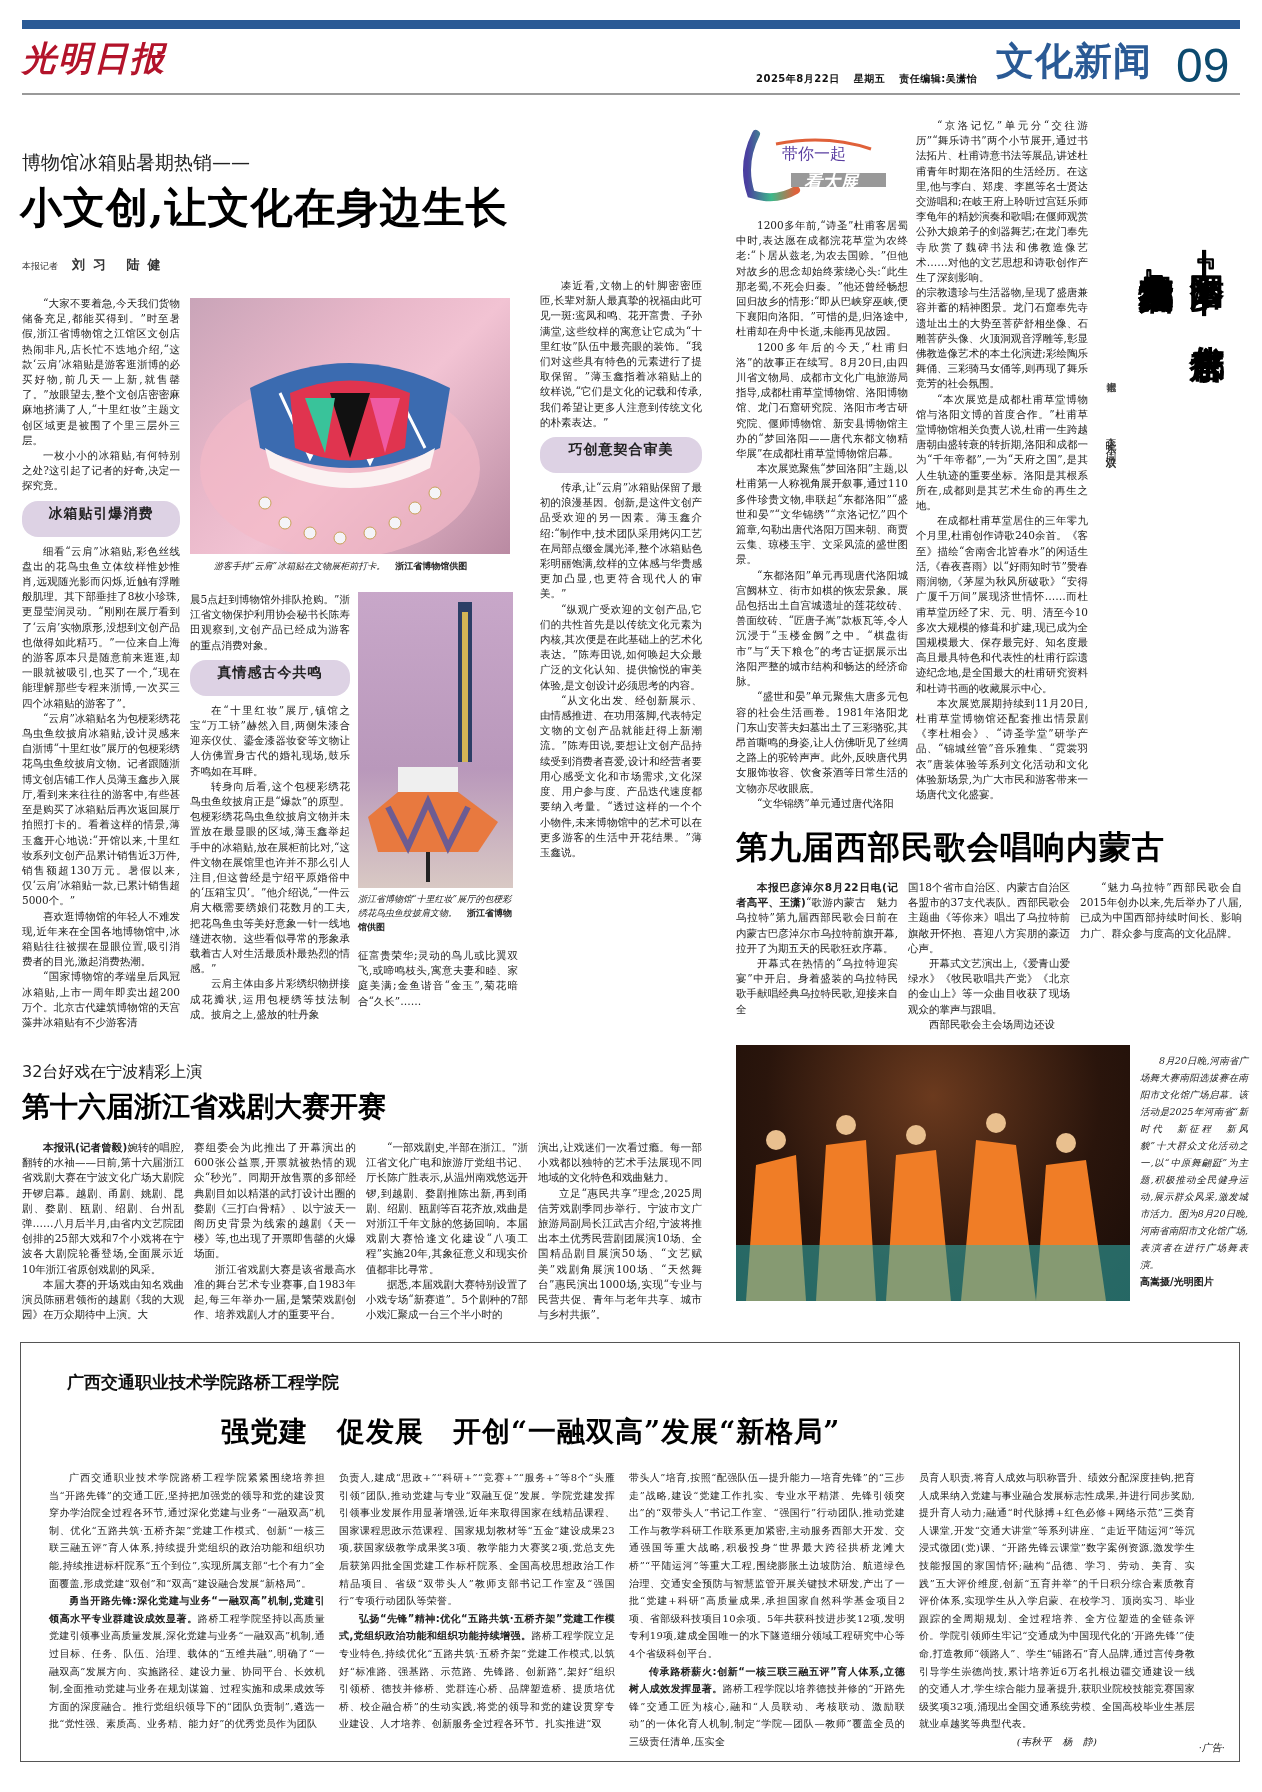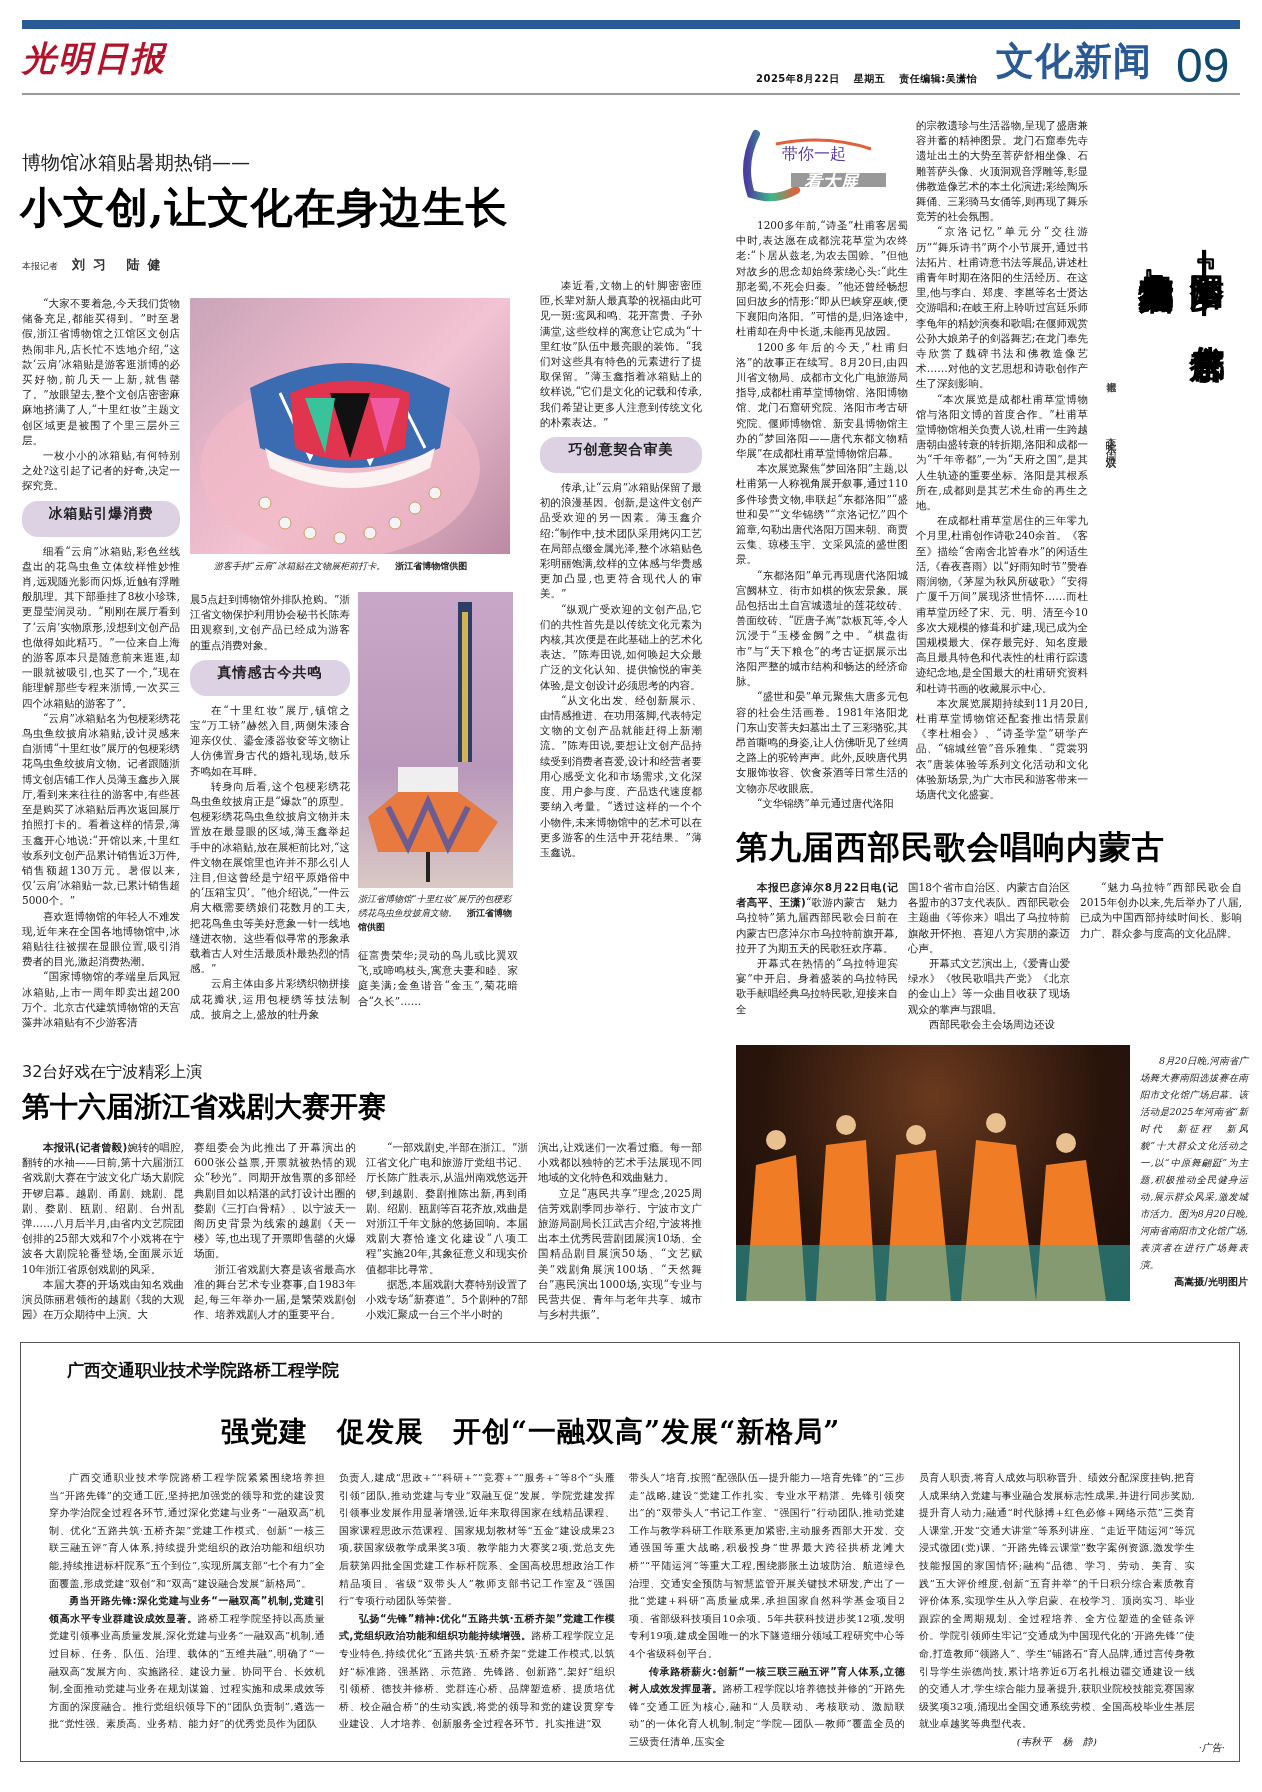--- a/index.html
+++ b/index.html
@@ -137,22 +137,22 @@
 
 <div class="abs body-col" style="left:736px;top:218px;width:172px">
   <p>1200多年前,“诗圣”杜甫客居蜀中时,表达愿在成都浣花草堂为农终老:“卜居从兹老,为农去国赊。”但他对故乡的思念却始终萦绕心头:“此生那老蜀,不死会归秦。”他还曾经畅想回归故乡的情形:“即从巴峡穿巫峡,便下襄阳向洛阳。”可惜的是,归洛途中,杜甫却在舟中长逝,未能再见故园。</p>
   <p>1200多年后的今天,“杜甫归洛”的故事正在续写。8月20日,由四川省文物局、成都市文化广电旅游局指导,成都杜甫草堂博物馆、洛阳博物馆、龙门石窟研究院、洛阳市考古研究院、偃师博物馆、新安县博物馆主办的“梦回洛阳——唐代东都文物精华展”在成都杜甫草堂博物馆启幕。</p>
   <p>本次展览聚焦“梦回洛阳”主题,以杜甫第一人称视角展开叙事,通过110多件珍贵文物,串联起“东都洛阳”“盛世和晏”“文华锦绣”“京洛记忆”四个篇章,勾勒出唐代洛阳万国来朝、商贾云集、琼楼玉宇、文采风流的盛世图景。</p>
   <p>“东都洛阳”单元再现唐代洛阳城宫阙林立、街市如棋的恢宏景象。展品包括出土自宫城遗址的莲花纹砖、兽面纹砖、“匠唐子嵩”款板瓦等,令人沉浸于“玉楼金阙”之中。“棋盘街市”与“天下粮仓”的考古证据展示出洛阳严整的城市结构和畅达的经济命脉。</p>
   <p>“盛世和晏”单元聚焦大唐多元包容的社会生活画卷。1981年洛阳龙门东山安菩夫妇墓出土了三彩骆驼,其昂首嘶鸣的身姿,让人仿佛听见了丝绸之路上的驼铃声声。此外,反映唐代男女服饰妆容、饮食茶酒等日常生活的文物亦尽收眼底。</p>
   <p>“文华锦绣”单元通过唐代洛阳</p>
 </div>
 <div class="abs body-col" style="left:916px;top:118px;width:172px">
+  <p>“京洛记忆”单元分“交往游历”“舞乐诗书”两个小节展开,通过书法拓片、杜甫诗意书法等展品,讲述杜甫青年时期在洛阳的生活经历。在这里,他与李白、郑虔、李邕等名士贤达交游唱和;在岐王府上聆听过宫廷乐师李龟年的精妙演奏和歌唱;在偃师观赏公孙大娘弟子的剑器舞艺;在龙门奉先寺欣赏了魏碑书法和佛教造像艺术……对他的文艺思想和诗歌创作产生了深刻影响。</p>
   <p style="text-indent:0">的宗教遗珍与生活器物,呈现了盛唐兼容并蓄的精神图景。龙门石窟奉先寺遗址出土的大势至菩萨舒相坐像、石雕菩萨头像、火顶洞观音浮雕等,彰显佛教造像艺术的本土化演进;彩绘陶乐舞俑、三彩骑马女俑等,则再现了舞乐竞芳的社会氛围。</p>
-  <p>“京洛记忆”单元分“交往游历”“舞乐诗书”两个小节展开,通过书法拓片、杜甫诗意书法等展品,讲述杜甫青年时期在洛阳的生活经历。在这里,他与李白、郑虔、李邕等名士贤达交游唱和;在岐王府上聆听过宫廷乐师李龟年的精妙演奏和歌唱;在偃师观赏公孙大娘弟子的剑器舞艺;在龙门奉先寺欣赏了魏碑书法和佛教造像艺术……对他的文艺思想和诗歌创作产生了深刻影响。</p>
   <p>“本次展览是成都杜甫草堂博物馆与洛阳文博的首度合作。”杜甫草堂博物馆相关负责人说,杜甫一生跨越唐朝由盛转衰的转折期,洛阳和成都一为“千年帝都”,一为“天府之国”,是其人生轨迹的重要坐标。洛阳是其根系所在,成都则是其艺术生命的再生之地。</p>
   <p>在成都杜甫草堂居住的三年零九个月里,杜甫创作诗歌240余首。《客至》描绘“舍南舍北皆春水”的闲适生活,《春夜喜雨》以“好雨知时节”赞春雨润物,《茅屋为秋风所破歌》“安得广厦千万间”展现济世情怀……而杜甫草堂历经了宋、元、明、清至今10多次大规模的修葺和扩建,现已成为全国规模最大、保存最完好、知名度最高且最具特色和代表性的杜甫行踪遗迹纪念地,是全国最大的杜甫研究资料和杜诗书画的收藏展示中心。</p>
   <p>本次展览展期持续到11月20日,杜甫草堂博物馆还配套推出情景剧《李杜相会》、“诗圣学堂”研学产品、“锦城丝管”音乐雅集、“霓裳羽衣”唐装体验等系列文化活动和文化体验新场景,为广大市民和游客带来一场唐代文化盛宴。</p>
 </div>
 <div class="abs vert" style="left:1186px;top:248px;font-size:35px;line-height:42px">『梦回洛阳——唐代东都</div>
 <div class="abs vert" style="left:1135px;top:248px;font-size:35px;line-height:42px">文物精华展』在成都启幕</div>
 <div class="abs vert" style="left:1104px;top:374px;font-family:'DejaVu Sans',sans-serif;font-size:10px;color:#444;font-weight:normal">本报记者</div>
 <div class="abs vert" style="left:1102px;top:428px;font-family:'DejaVu Serif',serif;font-size:11px;color:#222;font-weight:normal;letter-spacing:3px">李晓东 周洪双</div>
 
 <div class="abs headline" style="left:736px;top:826px;font-size:32px;letter-spacing:1px">第九届西部民歌会唱响内蒙古</div>
@@ -204,25 +204,25 @@
         <circle cx="40" cy="95" r="10"></circle>
         <circle cx="110" cy="80" r="10"></circle>
         <circle cx="180" cy="90" r="10"></circle>
         <circle cx="260" cy="78" r="10"></circle>
         <circle cx="330" cy="98" r="10"></circle>
       </g>
   </svg>
 </div>
 <div class="abs" style="left:1140px;top:1052px;width:108px;font-size:9.5px;line-height:17px;text-align:justify;font-style:italic;color:#222">
   <p style="text-indent:2em">8月20日晚,河南省广场舞大赛南阳选拔赛在南阳市文化馆广场启幕。该活动是2025年河南省“新时代　新征程　新风貌”十大群众文化活动之一,以“中原舞翩跹”为主题,积极推动全民健身运动,展示群众风采,激发城市活力。图为8月20日晚,河南省南阳市文化馆广场,表演者在进行广场舞表演。</p>
-  <div style="text-align:right;font-style:normal;font-weight:bold;font-family:'DejaVu Sans',sans-serif;font-size:10px">高嵩摄/光明图片</div>
+  <div style="text-align:left;font-style:normal;font-weight:bold;font-family:'DejaVu Sans',sans-serif;font-size:10px">高嵩摄/光明图片</div>
 </div>
 
 <div class="abs ad-box">
-  <div style="position:absolute;left:46px;top:16px;font-family:'DejaVu Sans',sans-serif;font-weight:bold;font-size:17px;color:#111">广西交通职业技术学院路桥工程学院</div>
+  <div style="position:absolute;left:46px;top:28px;font-family:'DejaVu Sans',sans-serif;font-weight:bold;font-size:17px;color:#111">广西交通职业技术学院路桥工程学院</div>
   <div class="headline" style="position:absolute;left:200px;top:70px;font-size:28px;letter-spacing:1px">强党建　促发展　开创“一融双高”发展“新格局”</div>
 
   <div class="ad-col" style="position:absolute;left:28px;top:126px;width:276px">
     <p>广西交通职业技术学院路桥工程学院紧紧围绕培养担当“开路先锋”的交通工匠,坚持把加强党的领导和党的建设贯穿办学治院全过程各环节,通过深化党建与业务“一融双高”机制、优化“五路共筑·五桥齐架”党建工作模式、创新“一核三联三融五评”育人体系,持续提升党组织的政治功能和组织功能,持续推进标杆院系“五个到位”,实现所属支部“七个有力”全面覆盖,形成党建“双创”和“双高”建设融合发展“新格局”。</p>
     <p><span class="bold">勇当开路先锋:深化党建与业务“一融双高”机制,党建引领高水平专业群建设成效显著。</span><span>路桥工程学院坚持以高质量党建引领事业高质量发展,深化党建与业务“一融双高”机制,通过目标、任务、队伍、治理、载体的“五维共融”,明确了“一融双高”发展方向、实施路径、建设力量、协同平台、长效机制,全面推动党建与业务在规划谋篇、过程实施和成果成效等方面的深度融合。推行党组织领导下的“团队负责制”,遴选一批“党性强、素质高、业务精、能力好”的优秀党员作为团队</span></p>
   </div>
   <div class="ad-col" style="position:absolute;left:318px;top:126px;width:276px">
     <p style="text-indent:0">负责人,建成“思政+”“科研+”“竞赛+”“服务+”等8个“头雁引领”团队,推动党建与专业“双融互促”发展。学院党建发挥引领事业发展作用显著增强,近年来取得国家在线精品课程、国家课程思政示范课程、国家规划教材等“五金”建设成果23项,获国家级教学成果奖3项、教学能力大赛奖2项,党总支先后获第四批全国党建工作标杆院系、全国高校思想政治工作精品项目、省级“双带头人”教师支部书记工作室及“强国行”专项行动团队等荣誉。</p>
     <p><span class="bold">弘扬“先锋”精神:优化“五路共筑·五桥齐架”党建工作模式,党组织政治功能和组织功能持续增强。</span><span>路桥工程学院立足专业特色,持续优化“五路共筑·五桥齐架”党建工作模式,以筑好“标准路、强基路、示范路、先锋路、创新路”,架好“组织引领桥、德技并修桥、党群连心桥、品牌塑造桥、提质培优桥、校企融合桥”的生动实践,将党的领导和党的建设贯穿专业建设、人才培养、创新服务全过程各环节。扎实推进“双</span></p>
   </div>

